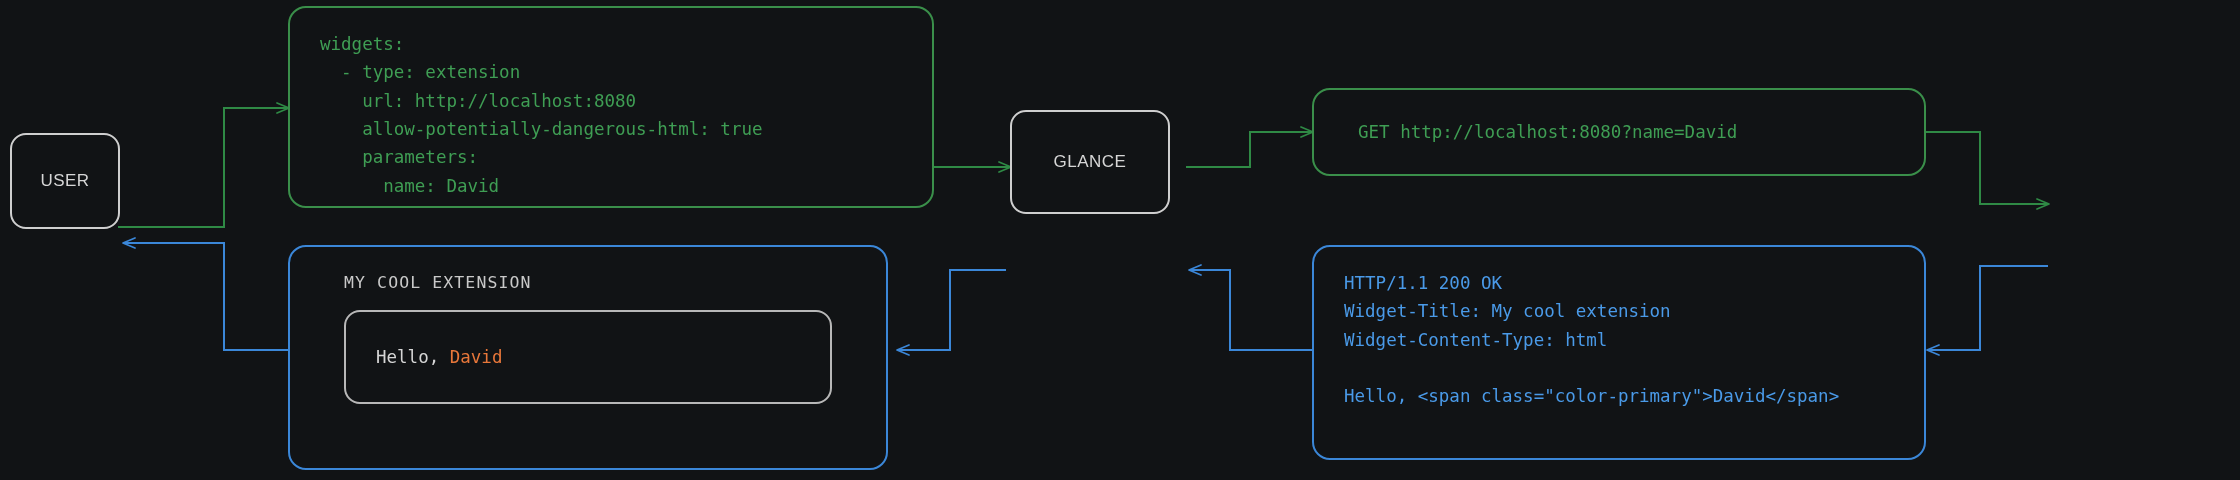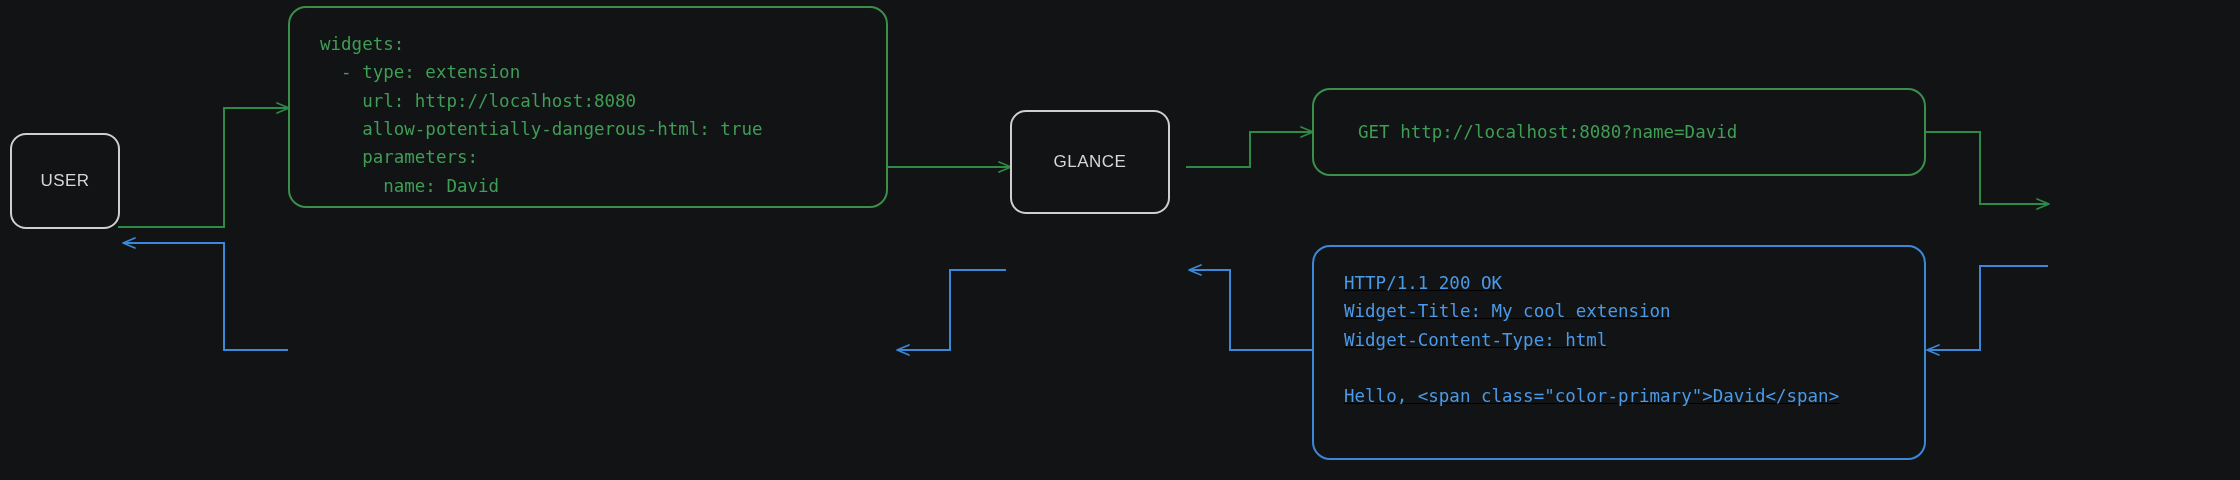--- a/index.html
+++ b/index.html
@@ -66,21 +66,20 @@
     box-sizing: border-box;
     border-radius: 18px;
     background: #111315;
     padding: 22px 30px;
   }
   .msgbox-green {
     border: 2px solid #3a8f4a;
   }
   .msgbox-blue {
     border: 2px solid #3b87d8;
-    text-decoration: underline;
   }
   .code {
     margin: 0;
     font-family: "DejaVu Sans Mono", "Liberation Mono", monospace;
     font-size: 17.5px;
     line-height: 1.62;
     white-space: pre;
   }
   .code-green { color: #3f9e54; }
   .code-blue  { color: #4a9ae8; }
@@ -154,35 +153,41 @@
 
   <div class="node node-actor" style="left:1010px; top:110px; width:160px; height:104px;">
     <span class="node-label-sans">GLANCE</span>
   </div>
 
   <div class="node node-actor" style="left:10px; top:133px; width:110px; height:96px;">
     <span class="node-label-sans">USER</span>
   </div>
 
 
-  <div class="msgbox msgbox-green" style="left:288px; top:6px; width:600px; height:202px;">
+  <div class="msgbox msgbox-green" style="left:288px; top:6px; width:646px; height:202px;">
     <pre class="code code-green">widgets:
   - type: extension
     url: http://localhost:8080
     allow-potentially-dangerous-html: true
     parameters:
       name: David</pre>
   </div>
 
   <div class="msgbox msgbox-green" style="left:1312px; top:88px; width:614px; height:88px; display:flex; align-items:center;padding-left:44px;">
     <pre class="code code-green">GET http://localhost:8080?name=David</pre>
   </div>
 
   <div class="msgbox msgbox-blue" style="left:1312px; top:245px; width:614px; height:215px;">
     <pre class="code code-blue">HTTP/1.1 200 OK
 Widget-Title: My cool extension
 Widget-Content-Type: html
 
 Hello, &lt;span class="color-primary"&gt;David&lt;/span&gt;</pre>
   </div>
 
+  <div class="widget-preview" style="left:288px; top:245px; width:600px; height:225px;">
+    <div class="widget-title">MY COOL EXTENSION</div>
+    <div class="widget-card">
+      <span class="widget-card-text"><span>Hello, </span><span class="accent-name">David</span></span>
+    </div>
+  </div>
 
 </div>
 
 </body></html>

